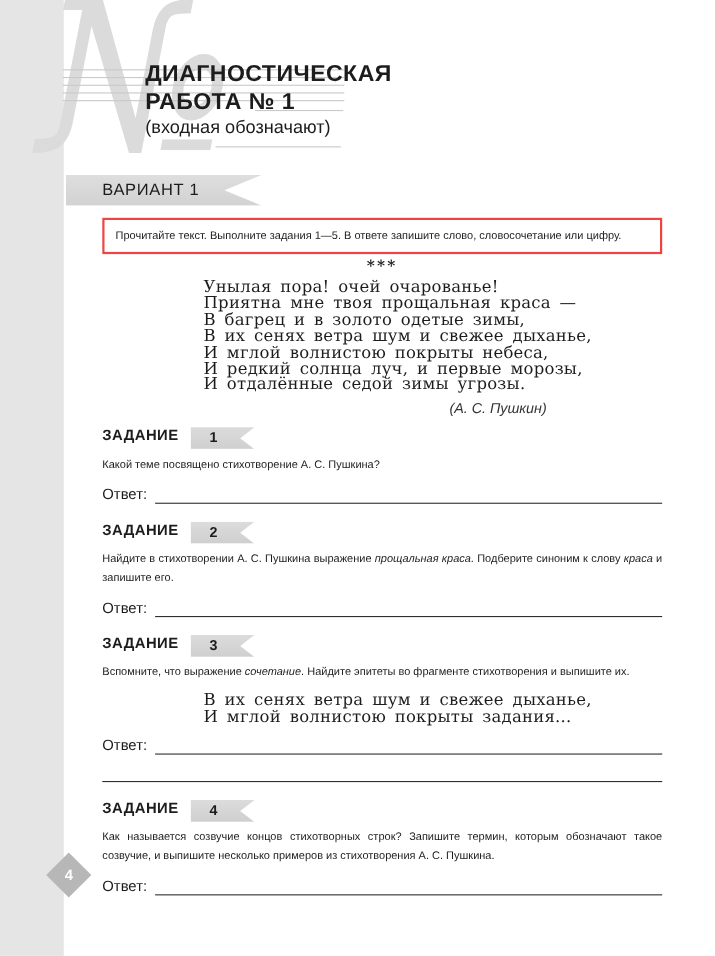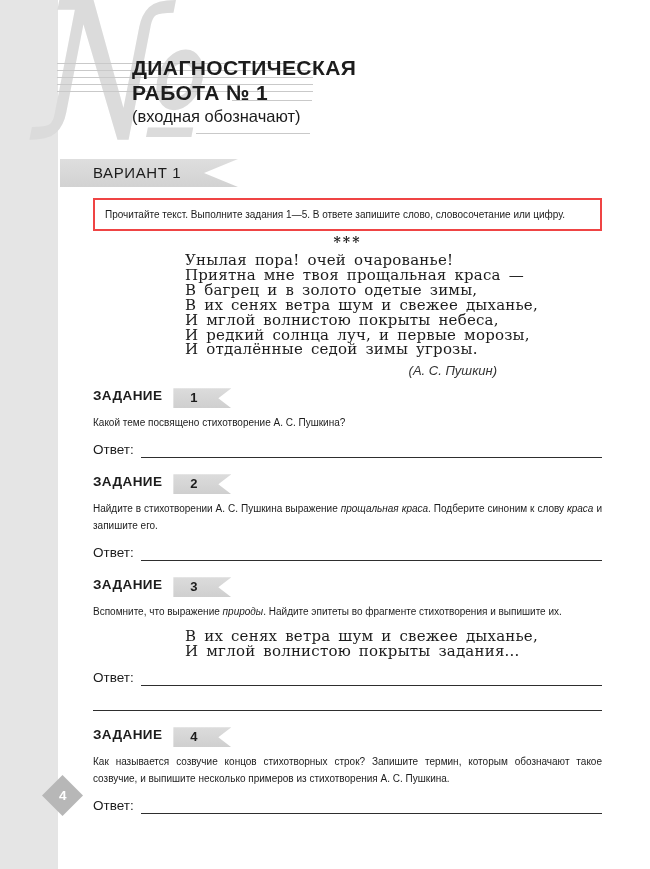--- a/index.html
+++ b/index.html
@@ -146,21 +146,21 @@
         <span>Ответ:</span>
         <span class="answer-line"></span>
       </div>
     </div>
 
     <div class="task">
       <div class="task-head">
         <span class="task-label">ЗАДАНИЕ</span>
         <span class="task-badge">3</span>
       </div>
-      <div class="task-q"><span>Вспомните, что выражение </span><span class="it">природы</span><span>. Найдите эпитеты во фрагменте стихотворе­ния и выпишите их.</span></div>
+      <div class="task-q"><span>Вспомните, что выражение </span><span class="it">сочетание</span><span>. Найдите эпитеты во фрагменте стихотворе­ния и выпишите их.</span></div>
       <div class="task-quote">
         <div>В их сенях ветра шум и свежее дыханье,</div>
         <div>И мглой волнистою покрыты задания...</div>
       </div>
       <div class="answer-row">
         <span>Ответ:</span>
         <span class="answer-line"></span>
       </div>
       <div class="extra-answer-line"></div>
     </div>

